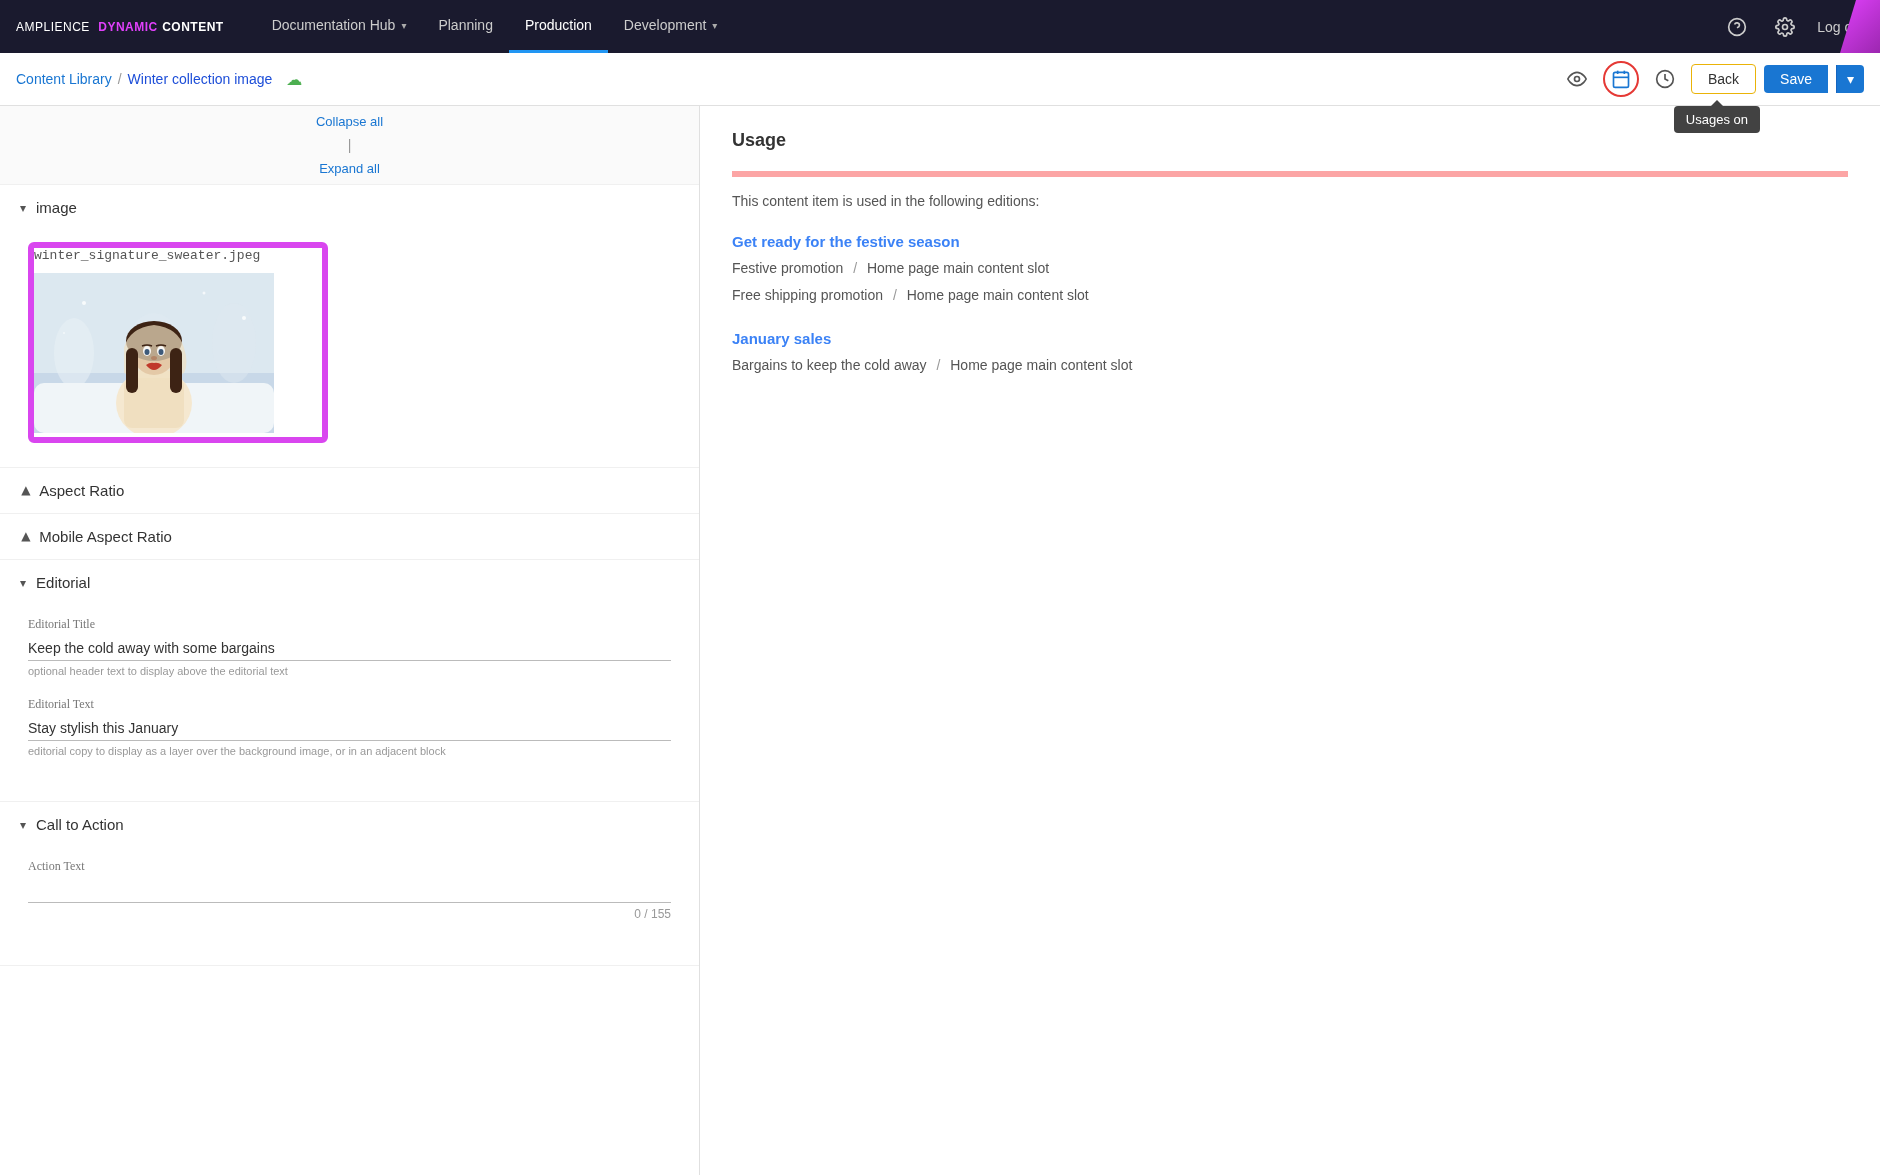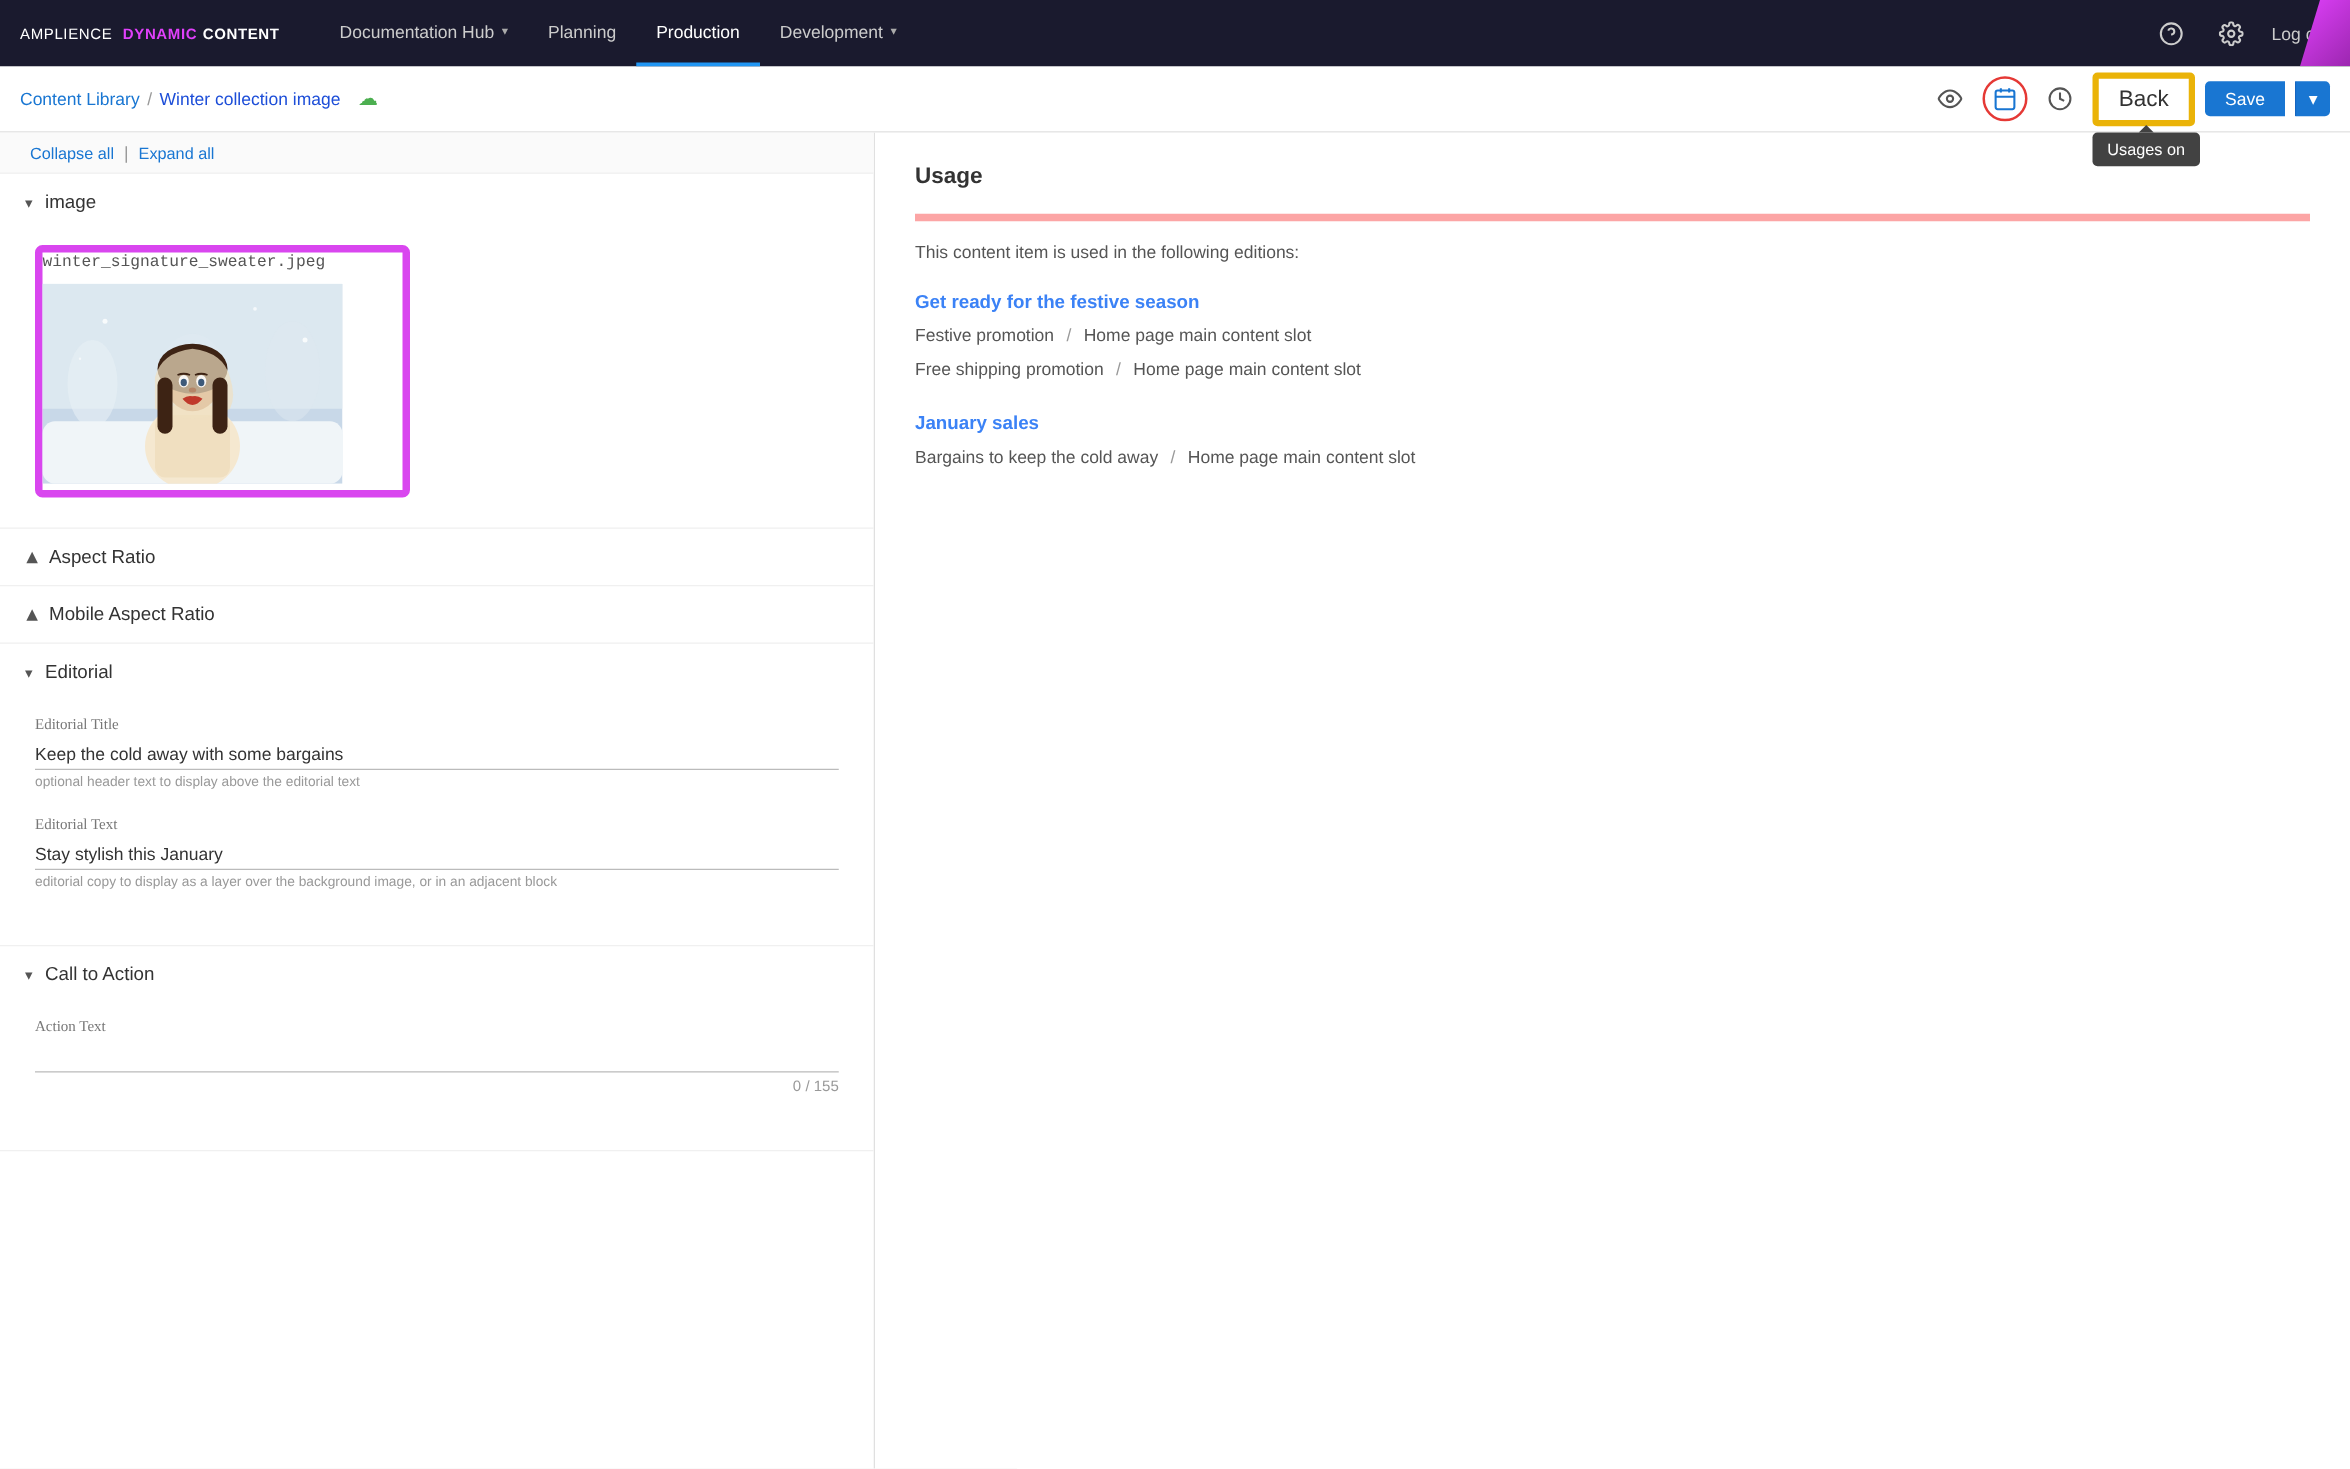--- a/index.html
+++ b/index.html
@@ -145,25 +145,25 @@
       font-size: 18px;
       color: #555;
     }
     .action-icon-btn.active-btn {
       border: 2px solid #e53935;
       border-radius: 50%;
       color: #1976d2;
     }
     .back-btn {
       padding: 6px 16px;
-      border: 5px solid #eab308;
+      border: 1px solid #eab308;
       background: #fff;
       border-radius: 4px;
       cursor: pointer;
-      font-size: 18px;
+      font-size: 14px;
       color: #333;
     }
     .save-btn {
       padding: 6px 16px;
       border: none;
       background: #1976d2;
       border-radius: 4px 0 0 4px;
       cursor: pointer;
       font-size: 14px;
       color: #fff;
@@ -215,25 +215,26 @@
       flex: 0 0 700px;
       background: #fff;
       overflow-y: auto;
       border-right: 1px solid #e0e0e0;
     }
 
     
     .collapse-bar {
       display: flex;
       align-items: center;
-      justify-content: flex-start;
+      justify-content: flex-end;
       padding: 8px 24px;
       gap: 8px;
       border-bottom: 1px solid #f0f0f0;
       background: #fafafa;
+      flex-direction: column;
     }
     .collapse-btn {
       background: none;
       border: none;
       color: #1976d2;
       cursor: pointer;
       font-size: 13px;
     }
     .collapse-sep { color: #999; }
 

